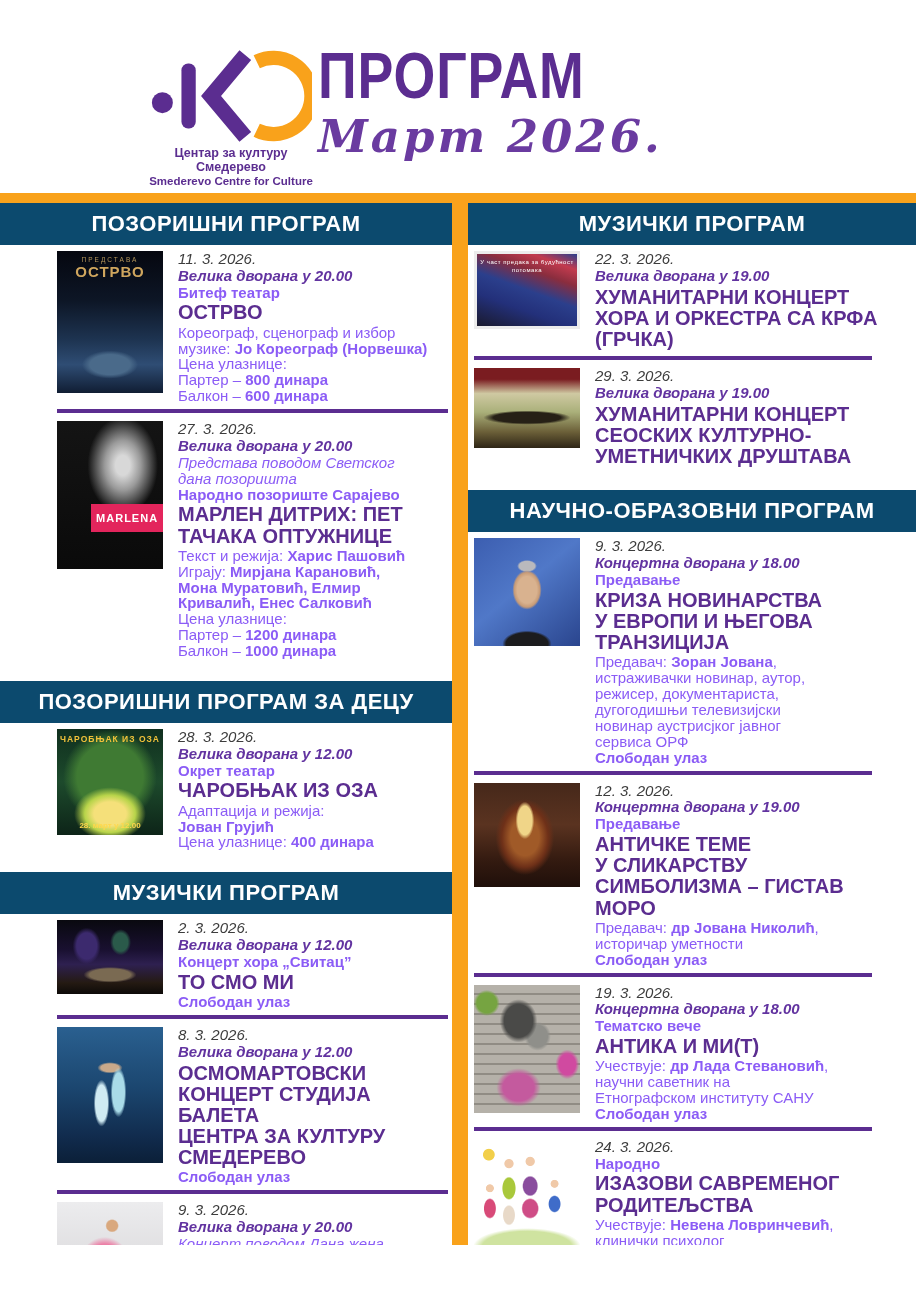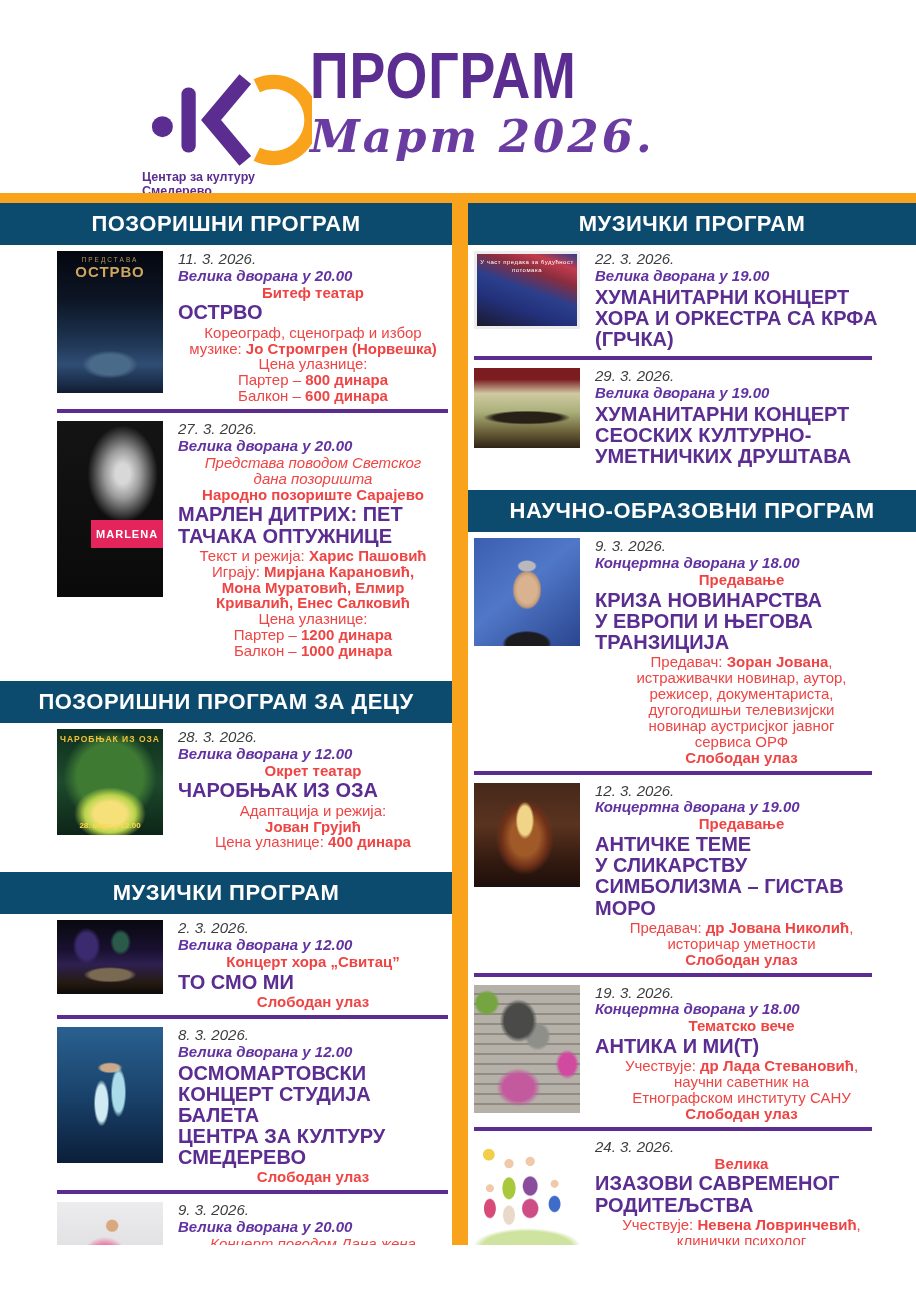--- a/index.html
+++ b/index.html
@@ -1,25 +1,25 @@
 <!DOCTYPE html>
 <html><head>
 <meta charset="utf-8">
 <style>
   html,body{margin:0;padding:0;background:#fff;}
   body{width:916px;height:1300px;font-family:"Liberation Sans",sans-serif;}
   .page{position:relative;width:916px;height:1300px;background:#fff;overflow:hidden;}
 
   
   .hdr{position:absolute;top:0;left:0;right:0;height:193px;}
-  .logo{position:absolute;left:142px;top:72px;width:178px;}
+  .logo{position:absolute;left:142px;top:48px;width:178px;text-align:center;}
   .logo svg{display:block;margin:0 auto;}
   .logo-line1{font-size:12.5px;font-weight:bold;color:#5b2d90;line-height:1.15;margin-top:2px;}
   .logo-line2{font-size:11.5px;font-weight:bold;color:#5b2d90;line-height:1.15;}
-  .titles{position:absolute;left:310px;top:44px;}
+  .titles{position:absolute;left:318px;top:44px;}
   .page-title{font-size:64px;font-weight:800;color:#5b2d90;transform:scaleX(0.84);transform-origin:left top;letter-spacing:1px;line-height:1;}
   .page-subtitle{font-family:"DejaVu Serif",serif;font-style:italic;font-weight:bold;font-size:45px;color:#6a3ba0;margin-top:6px;letter-spacing:3px;line-height:1;}
 
   .top-orange-bar{position:absolute;top:193px;left:0;right:0;height:10px;background:#f9a21b;}
 
   
   .columns{position:absolute;top:203px;left:0;right:0;height:1042px;display:flex;align-items:stretch;}
   .col{overflow:hidden;}
   .col-left{width:452px;}
   .vdivider{width:16px;background:#f9a21b;}
@@ -30,36 +30,36 @@
   .col-left .events{padding-left:57px;padding-right:4px;}
   .col-right .events{padding-left:6px;padding-right:28px;}
 
   .event{display:flex;gap:15px;padding:6px 0 3px 0;}
   .event-divider{height:4px;background:#5b2d90;margin:2px 0;}
   .col-right .event-divider{margin-right:16px;}
 
   .info{flex:1;min-width:0;}
   .date{font-size:15px;font-weight:normal;font-style:italic;color:#3d3d3d;line-height:1.12;}
   .venue{font-size:15px;font-weight:bold;font-style:italic;color:#6233a0;line-height:1.12;}
-  .line{font-size:15px;color:#ef4444;line-height:1.06;white-space:pre-line;text-align:center;}
+  .line{font-size:15px;color:#8b5cf6;line-height:1.06;white-space:pre-line;}
   .line.i{font-style:italic;}
   .line.b,.line .b{font-weight:bold;}
   .title{font-size:20px;font-weight:bold;color:#5b2d90;line-height:1.06;margin:2px 0 1px 0;white-space:pre-line;}
 
   
   .thumb{flex:0 0 106px;width:106px;position:relative;display:flex;flex-direction:column;align-items:center;justify-content:space-between;overflow:hidden;text-align:center;}
   .thumb-sub:empty,.thumb-text:empty{display:none;}
 
   .t-ostrvo{height:142px;justify-content:flex-start;
     background:radial-gradient(40px 20px at 50% 80%,#4a6a8a 0 50%,transparent 70%),
       linear-gradient(180deg,#05070f 0%,#0d1626 35%,#1d3350 62%,#2f4d74 80%,#101d33 100%);}
   .t-ostrvo .thumb-sub{margin-top:5px;color:#b9995c;font-size:6.5px;letter-spacing:2px;}
   .t-ostrvo .thumb-text{color:#cfa65e;font-weight:bold;font-size:15px;letter-spacing:1px;}
 
-  .t-marlena{height:176px;display:block;
+  .t-marlena{height:148px;display:block;
     background:radial-gradient(40px 55px at 62% 30%,#d8d8d8 0 18%,#9a9a9a 45%,#3a3a3a 75%,transparent 88%),
       linear-gradient(180deg,#141414,#0a0a0a);}
   .t-marlena .thumb-text{position:absolute;right:0;top:56%;width:64%;background:#e3255c;color:#fff;font-weight:bold;font-size:11px;letter-spacing:1px;padding:8px 2px;}
 
   .t-oz{height:106px;padding:5px 2px;box-sizing:border-box;
     background:radial-gradient(46px 34px at 50% 80%,#f5e07a 0 35%,#b8d44a 55%,transparent 78%),
       radial-gradient(60px 60px at 50% 45%,#3f7a33 0 55%,transparent 78%),
       linear-gradient(180deg,#10301f 0%,#1d4a2c 50%,#0d2418 100%);}
   .t-oz .thumb-sub{color:#f2c23a;font-weight:bold;font-size:8.5px;letter-spacing:1px;}
   .t-oz .thumb-text{color:#ffd84d;font-weight:bold;font-size:8px;}
@@ -156,21 +156,21 @@
     <div class="thumb t-ostrvo">
       <div class="thumb-sub">ПРЕДСТАВА</div>
       <div class="thumb-text">ОСТРВО</div>
     </div>
     <div class="info">
       <div class="date">11. 3. 2026.</div>
       <div class="venue">Велика дворана у 20.00</div>
       <div class="line b">Битеф театар</div>
                 <h3 class="title">ОСТРВО</h3>
     <div class="line"><span>Кореограф, сценограф и избор
-музике: </span><span class="b">Јо Стромгрен (Норвешка)</span></div>
+музике: </span><span class="b">Јо Кореограф (Норвешка)</span></div>
                 <div class="line"><span>Цена улазнице:</span></div>
                 <div class="line"><span>Партер – </span><span class="b">800 динара</span></div>
                 <div class="line"><span>Балкон – </span><span class="b">600 динара</span></div>
               </div>
   </article>
 <div class="event-divider"></div>
   <article class="event">
     <div class="thumb t-marlena">
 
       <div class="thumb-text">MARLENA</div>
@@ -361,21 +361,21 @@
               </div>
   </article>
 <div class="event-divider"></div>
   <article class="event">
     <div class="thumb t-porodica">
       
       
     </div>
     <div class="info">
       <div class="date">24. 3. 2026.</div>
-      <div class="line b">Велика</div>
+      <div class="line b">Народно</div>
                 <h3 class="title">ИЗАЗОВИ САВРЕМЕНОГ
 РОДИТЕЉСТВА</h3>
     <div class="line"><span>Учествује: </span><span class="b">Невена Ловринчевић</span><span>,
 клинички психолог</span></div>
               </div>
   </article>
 </div>
   </section>
 </div>
   </div>

